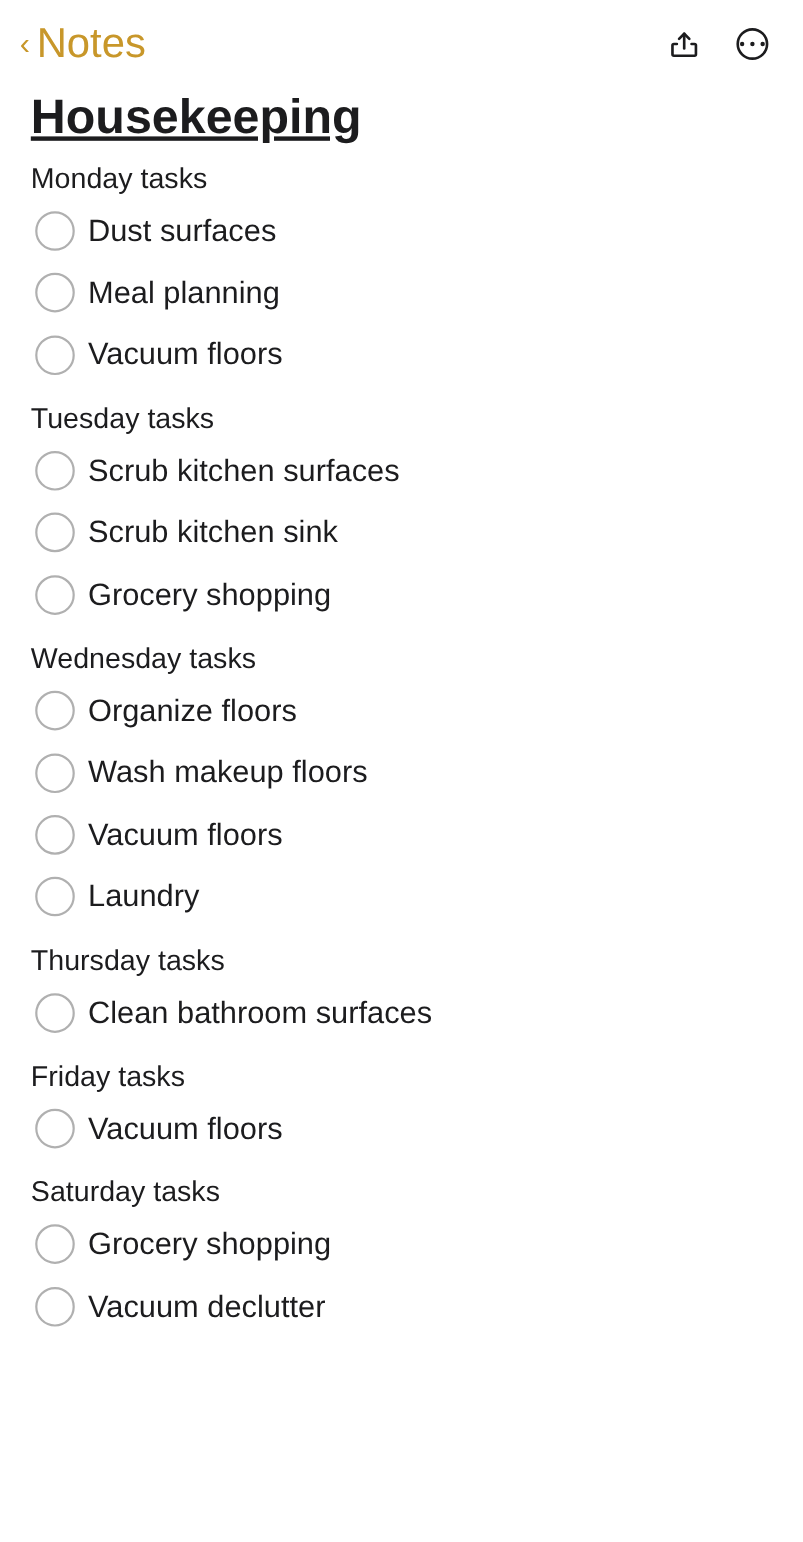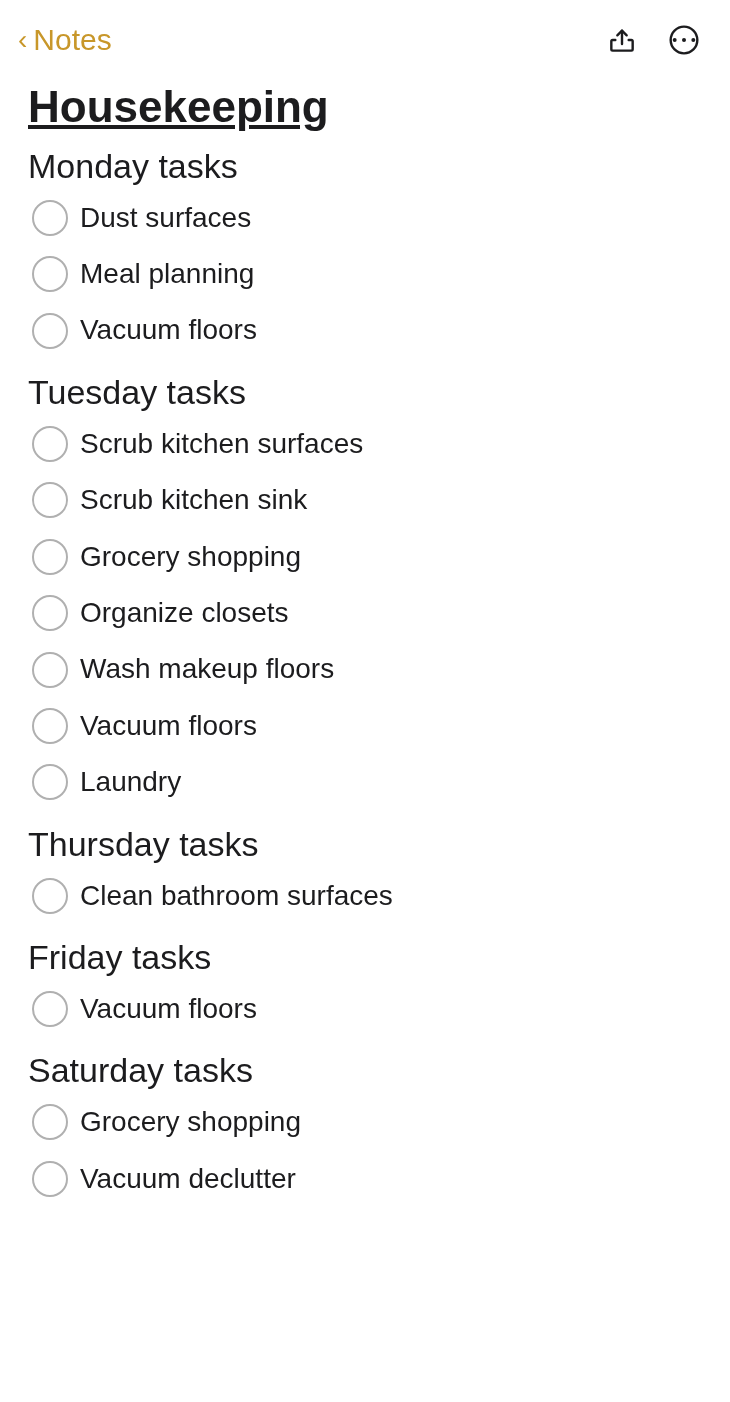--- a/index.html
+++ b/index.html
@@ -33,21 +33,21 @@
     .back-chevron {
       color: #c8972a;
       font-size: 28px;
       line-height: 1;
       font-weight: 300;
       margin-right: 2px;
     }
 
     .back-label {
       color: #c8972a;
-      font-size: 30px;
+      font-size: 38px;
       font-weight: 400;
     }
 
     .header-actions {
       display: flex;
       align-items: center;
       gap: 18px;
     }
 
     .icon-btn {
@@ -76,21 +76,21 @@
     .page-title {
       font-size: 44px;
       font-weight: 700;
       color: #1c1c1e;
       margin-bottom: 6px;
       line-height: 1.15;
       text-decoration: underline;
     }
 
     .section-header {
-      font-size: 34px;
+      font-size: 26px;
       font-weight: 400;
       color: #1c1c1e;
       margin-top: 14px;
       margin-bottom: 4px;
       padding-left: 0;
     }
 
     .task-item {
       display: flex;
       align-items: center;
@@ -173,23 +173,24 @@
         <div class="task-item">
           <div class="task-circle"></div>
           <span class="task-label">Scrub kitchen sink</span>
         </div>
         <div class="task-item">
           <div class="task-circle"></div>
           <span class="task-label">Grocery shopping</span>
         </div>
       </div>
       <div>
-        <div class="task-item">
-          <div class="task-circle"></div>
-          <span class="task-label">Organize closets</span>
+        <div class="section-header">Wednesday tasks</div>
+        <div class="task-item">
+          <div class="task-circle"></div>
+          <span class="task-label">Organize floors</span>
         </div>
         <div class="task-item">
           <div class="task-circle"></div>
           <span class="task-label">Wash makeup floors</span>
         </div>
         <div class="task-item">
           <div class="task-circle"></div>
           <span class="task-label">Vacuum floors</span>
         </div>
         <div class="task-item">

